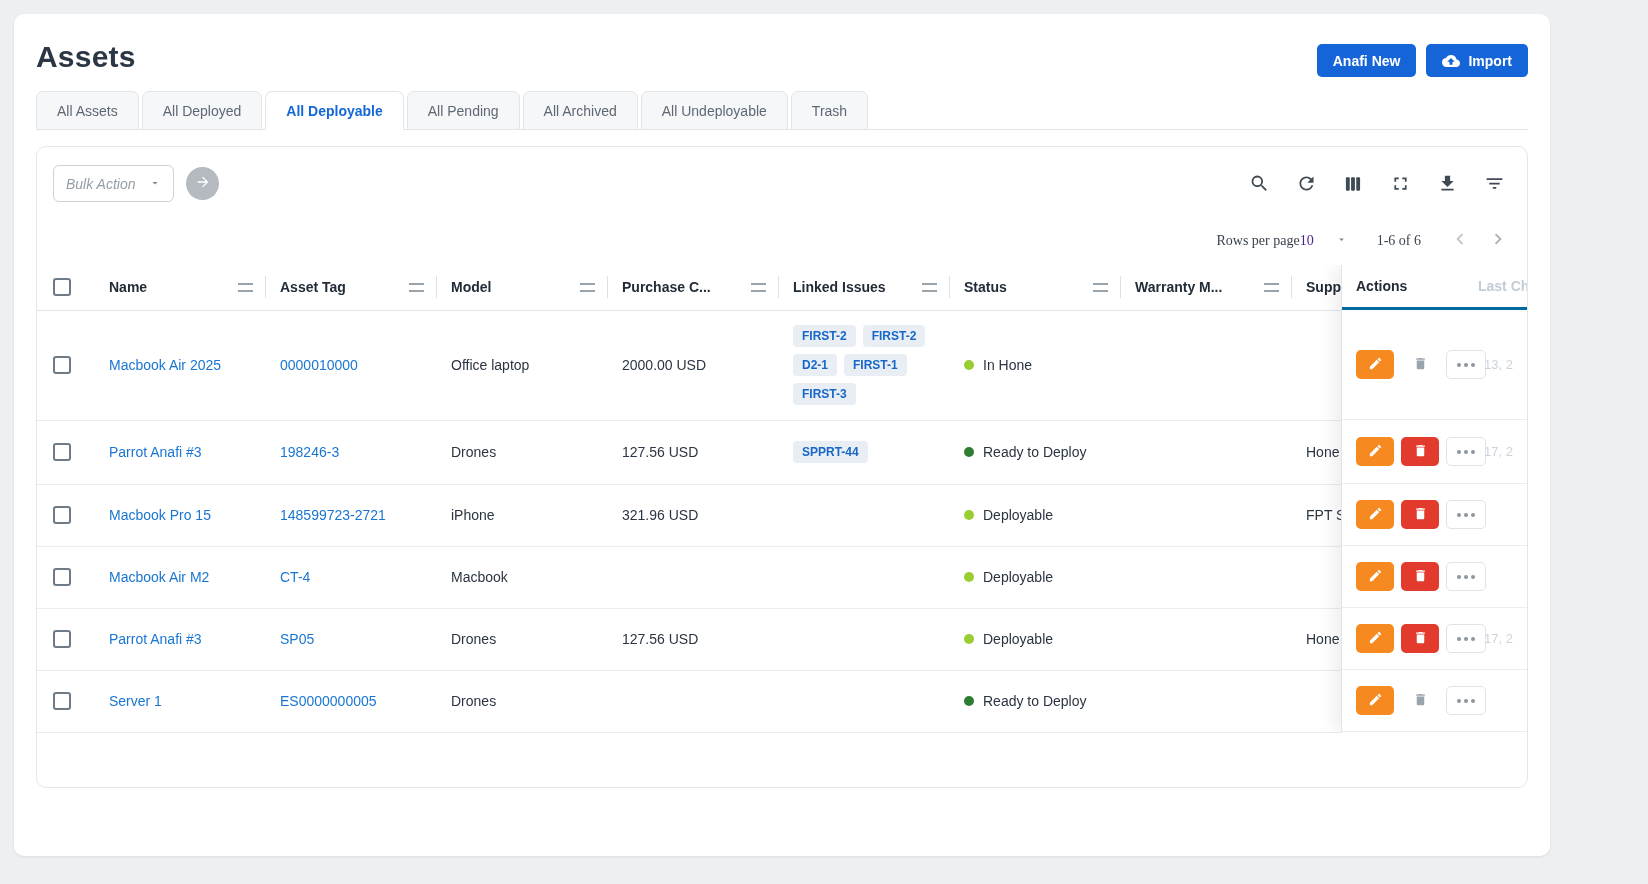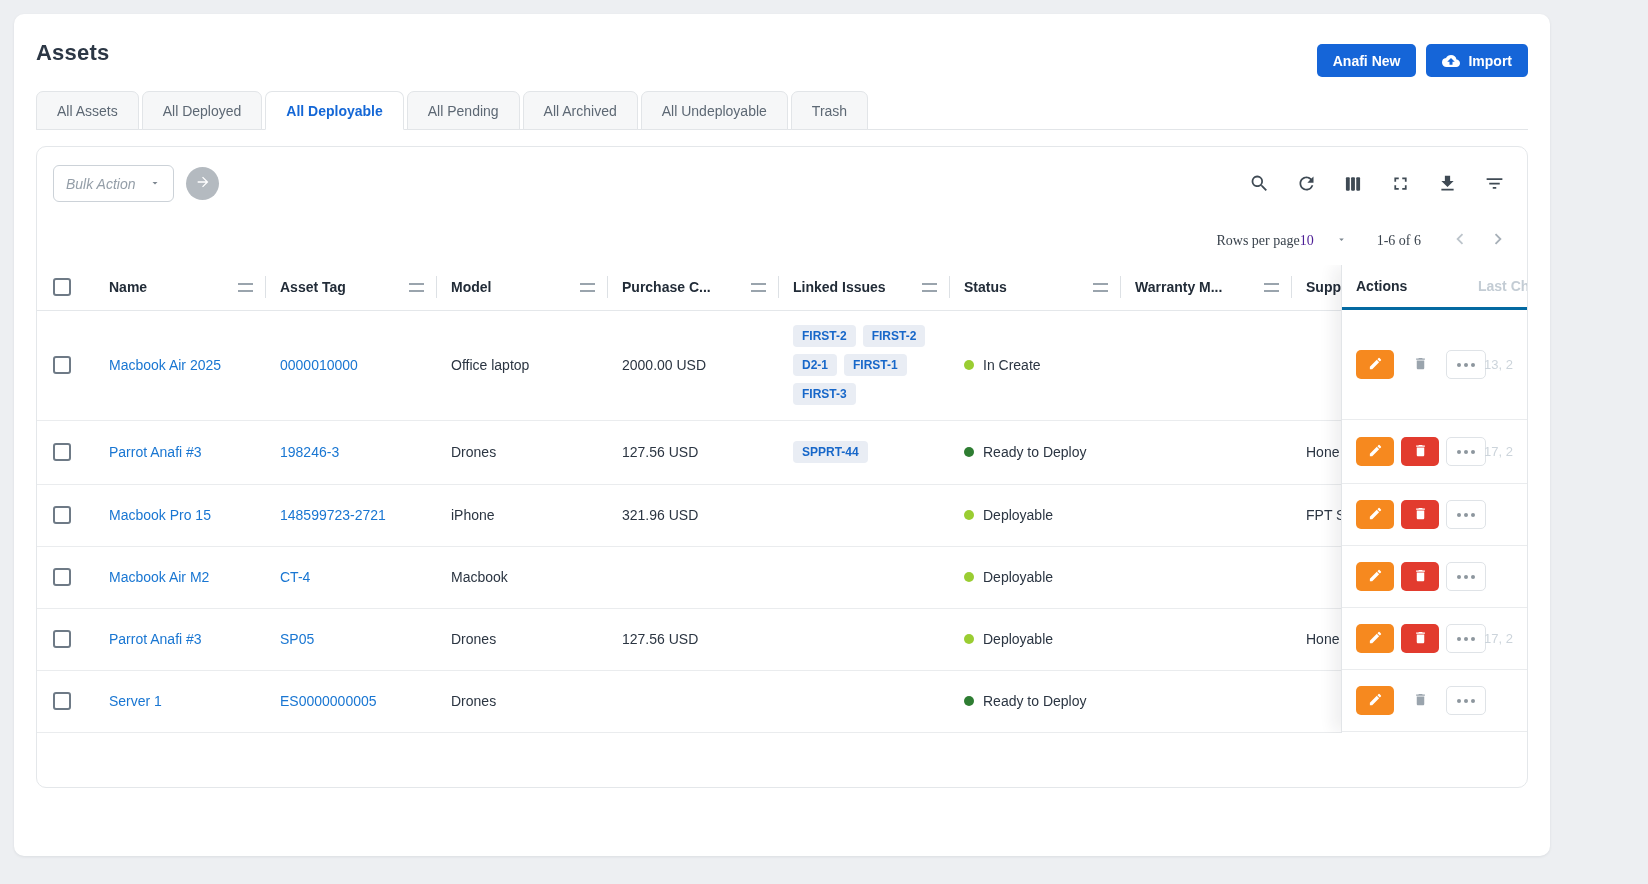--- a/index.html
+++ b/index.html
@@ -12,21 +12,21 @@
   .card {
     margin: 14px 98px 28px 14px;
     background: #ffffff;
     border-radius: 10px;
     padding: 26px 22px 26px;
     box-shadow: 0 1px 3px rgba(16,24,32,.08);
     min-height: 842px;
   }
   
   .card-header { display: flex; justify-content: space-between; align-items: flex-start; }
-  .page-title { font-size: 22px; font-weight: 700; color: #2c3745; letter-spacing: .2px; }
+  .page-title { font-size: 30px; font-weight: 700; color: #2c3745; letter-spacing: .2px; }
   .header-actions { display: flex; gap: 10px; margin-top: 4px; }
   .btn-primary {
     display: inline-flex; align-items: center; gap: 8px;
     background: #1565d8; color: #fff; border: none; border-radius: 5px;
     height: 33px; padding: 0 16px; font-size: 14px; font-weight: 600;
     font-family: inherit; cursor: pointer;
   }
   .btn-primary svg { display: block; }
   
   .tabs { display: flex; margin-top: 14px; border-bottom: 1px solid #e2e5e8; }
@@ -330,21 +330,21 @@
                 <span class="badge">FIRST-2</span>
                 <span class="badge">FIRST-2</span>
                 <span class="badge">D2-1</span>
                 <span class="badge">FIRST-1</span>
                 <span class="badge">FIRST-3</span>
               </div>
             </td>
             <td>
                 <div class="status">
                   <span class="dot light"></span>
-                  <span>In Create</span>
+                  <span>In Hone</span>
                 </div>
               </td>
             <td><span></span></td>
             <td>
                 <span class="cell-clip"></span>
               </td>
             <td></td>
           </tr>
           <tr class="rh1">
             <td class="cb-cell"><span class="checkbox"></span></td>

